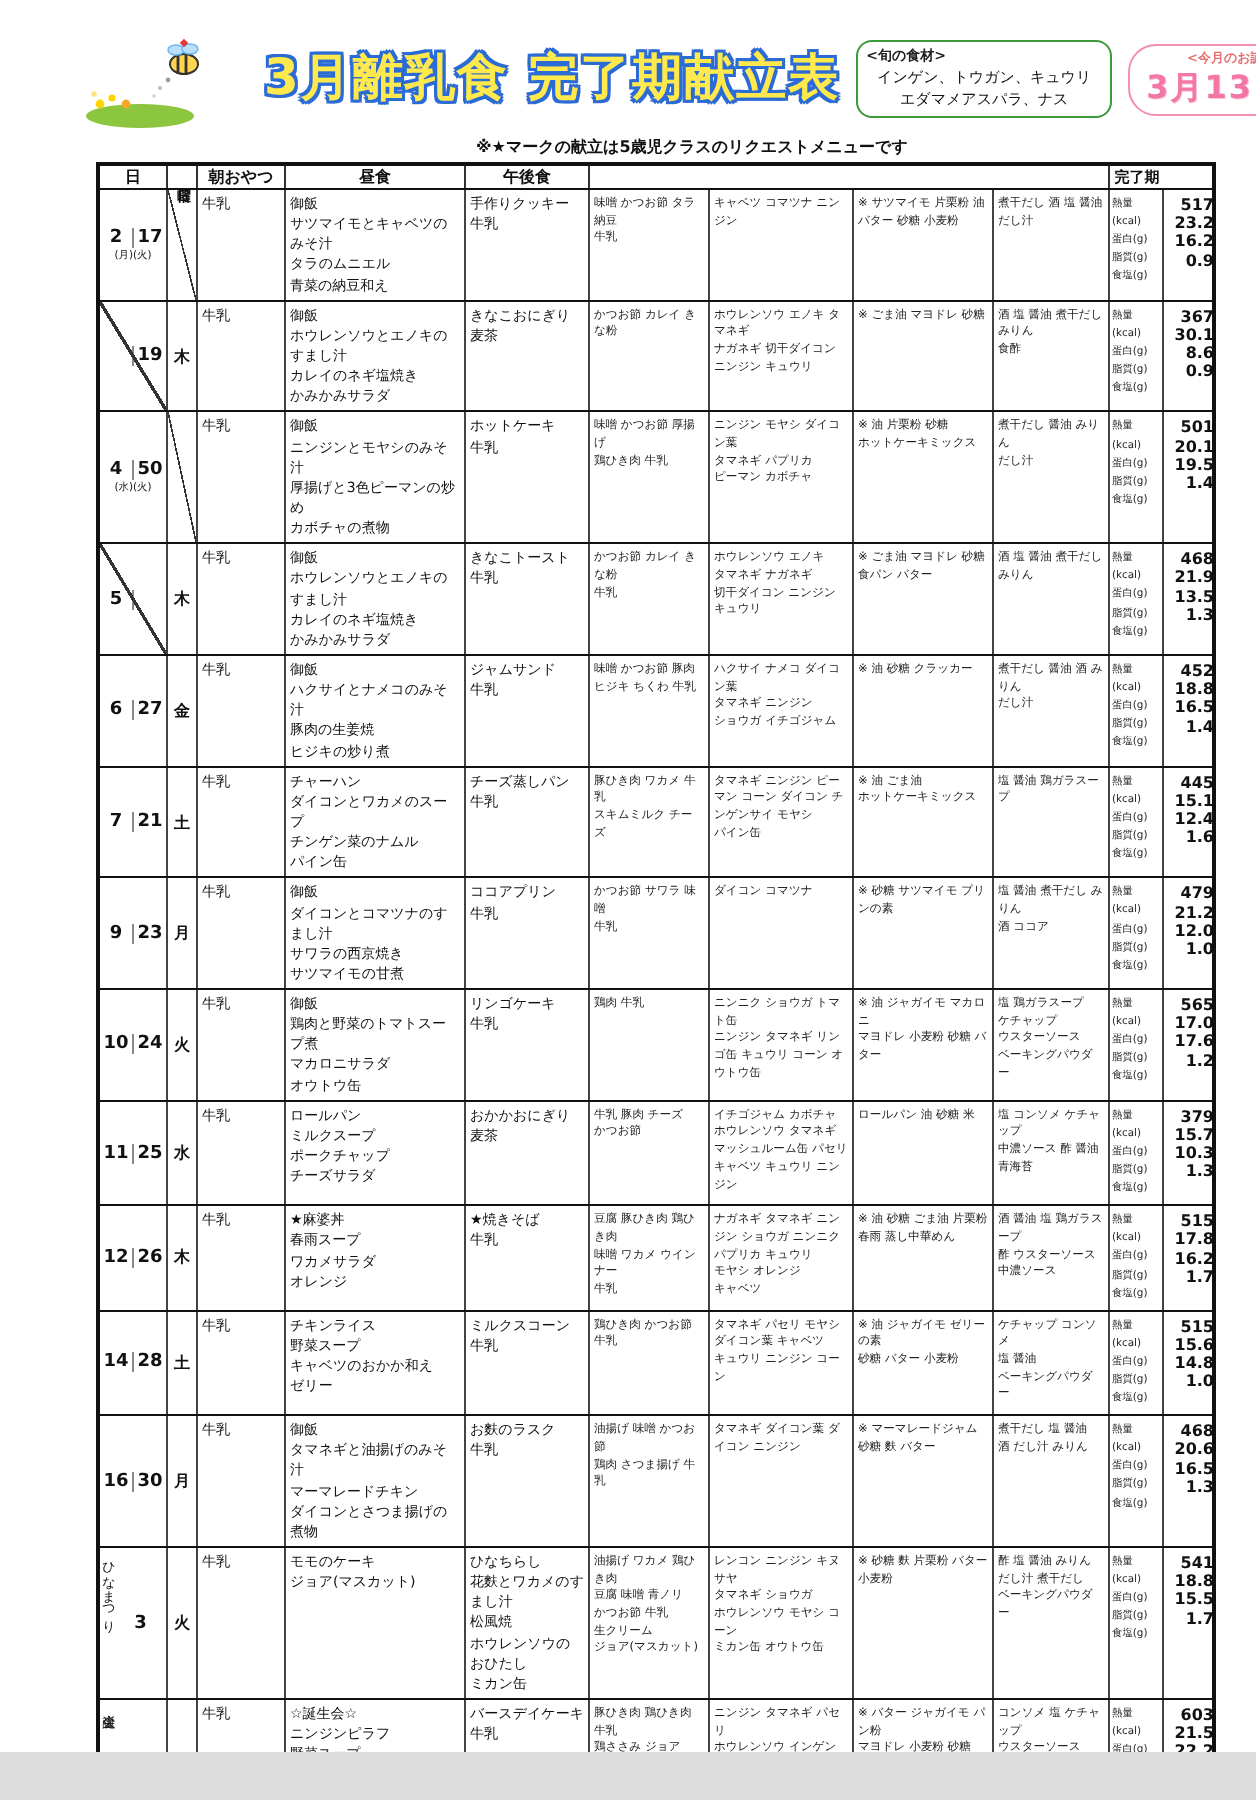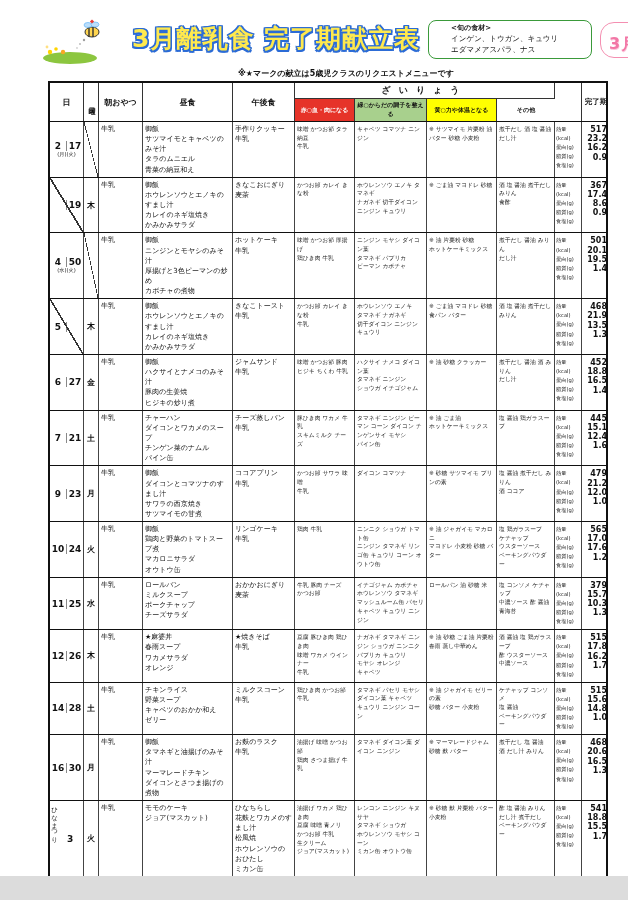--- a/index.html
+++ b/index.html
@@ -17,24 +17,24 @@
   .title{
     flex:0 0 auto;font-size:25px;font-weight:bold;letter-spacing:1px;margin-top:6px;
     color:#ffe94d;
     text-shadow:-1.5px -1.5px 0 #2b6bd6,1.5px -1.5px 0 #2b6bd6,-1.5px 1.5px 0 #2b6bd6,
                  1.5px 1.5px 0 #2b6bd6,0 -1.5px 0 #2b6bd6,0 1.5px 0 #2b6bd6,
                  -1.5px 0 0 #2b6bd6,1.5px 0 0 #2b6bd6;
     white-space:nowrap;
   }
   .season-box{
     flex:0 0 auto;border:1.5px solid #3a9a3a;border-radius:8px;
-    padding:2px 22px;margin-top:4px;min-width:118px;
+    padding:2px 4px;margin-top:4px;min-width:118px;
   }
   .season-label{font-size:7px;font-weight:bold;color:#222;}
-  .season-lines{font-size:7.5px;line-height:1.5;white-space:pre-line;}
+  .season-lines{font-size:7.5px;line-height:1.5;white-space:pre-line;text-align:center;}
   .bday-box{
     flex:0 0 auto;border:1.5px solid #f48fb1;border-radius:14px;
     padding:2px 8px;margin-top:6px;text-align:center;
   }
   .bday-label{font-size:6.5px;font-weight:bold;color:#e57373;}
   .bday-date{
     font-size:16px;font-weight:bold;color:#f277a6;letter-spacing:1px;
     text-shadow:0.5px 0.5px 0 #fbc5da;
   }
 
@@ -135,29 +135,20 @@
 
   <div class="menu-table">
     <div class="thead">
       <div class="hc h-date">日</div>
       <div class="hc h-dow">
           <span class="vert">曜日</span>
         </div>
       <div class="hc h-snack">朝おやつ</div>
       <div class="hc h-lunch">昼食</div>
       <div class="hc h-pm">午後食</div>
-      <div class="h-ing-group">
-        <div class="h-ing-top">ざいりょう</div>
-        <div class="h-ing-sub">
-          <div class="hc sub red-h">赤○血・肉になる</div>
-          <div class="hc sub green-h">緑○からだの調子を整える</div>
-          <div class="hc sub yellow-h">黄○力や体温となる</div>
-          <div class="hc sub other-h">その他</div>
-        </div>
-      </div>
       <div class="hc h-nlab"></div>
       <div class="hc h-final">完了期</div>
     </div>
     <div id="menu-rows">
   <div class="row slash-dow">
     <div class="c date">
 
       <div class="dwrap">
         <div class="date-nums">
           <span class="d1">2</span>
@@ -226,21 +217,21 @@
 ニンジン キュウリ</div>
     <div class="c ing ml">※ ごま油 マヨドレ 砂糖</div>
     <div class="c ing ml">酒 塩 醤油 煮干だし みりん
 食酢</div>
     <div class="c nlab ml">熱量(kcal)
 蛋白(g)
 脂質(g)
 食塩(g)</div>
     <div class="c nval">
       <span>367</span>
-      <span>17.4</span>
+      <span>30.1</span>
       <span>8.6</span>
       <span>0.9</span>
     </div>
   </div>
 
   <div class="row slash-dow">
     <div class="c date">
 
       <div class="dwrap">
         <div class="date-nums">

